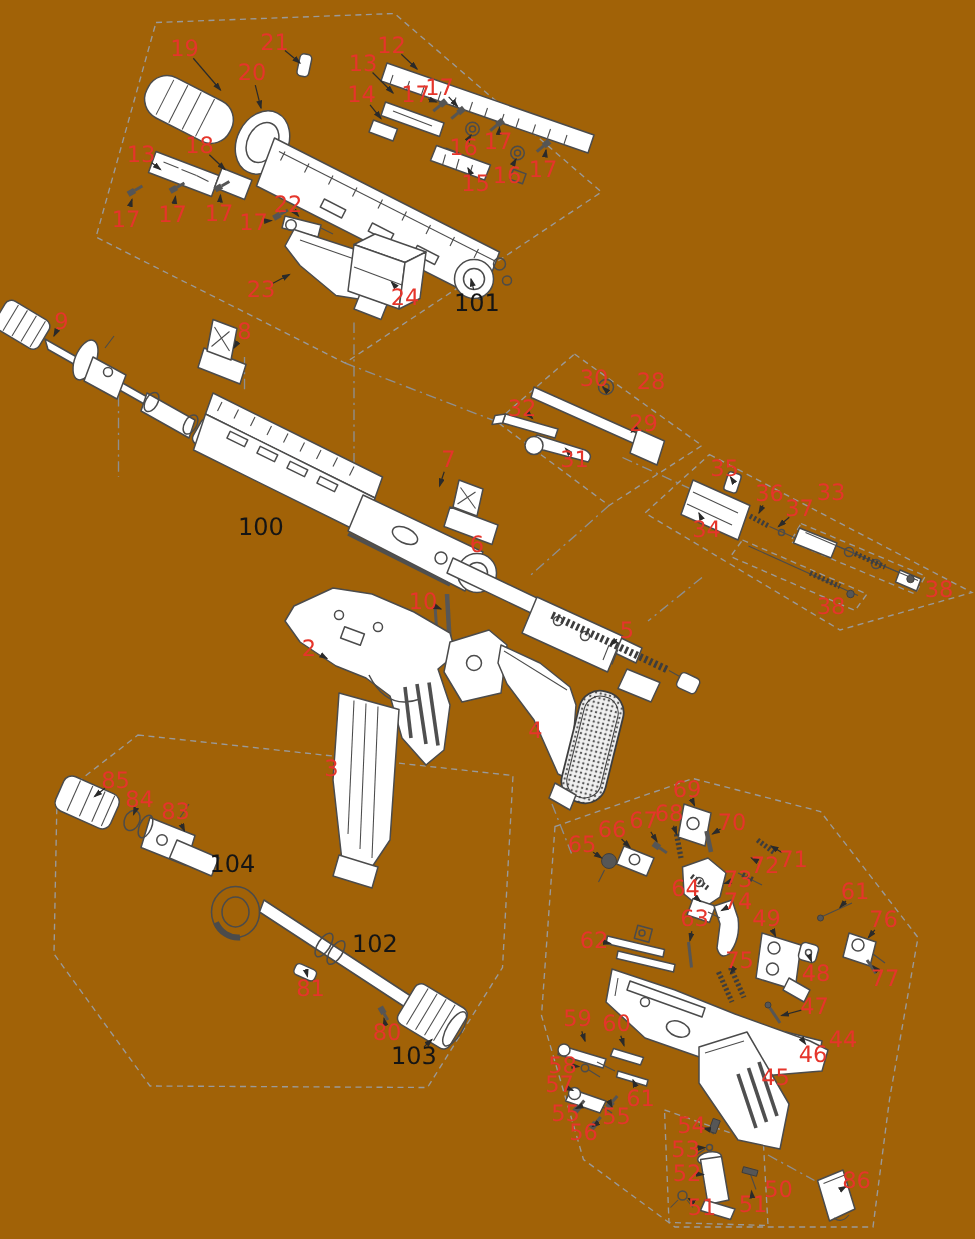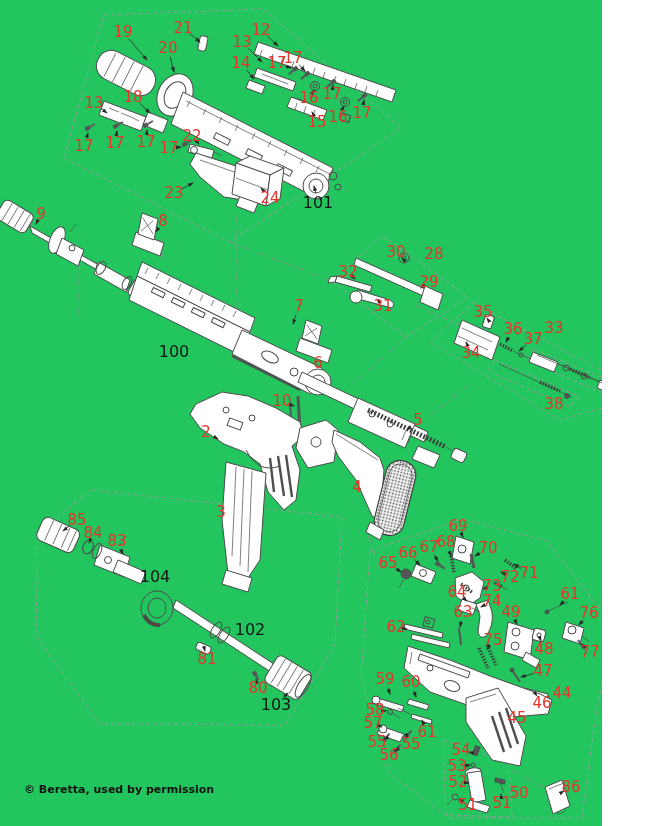--- a/index.html
+++ b/index.html
@@ -1,16 +1,16 @@
 <!DOCTYPE html>
 <html><head>
 <meta charset="utf-8">
 <style>
   html,body{margin:0;padding:0;background:#ffffff;}
-  .page{position:relative;width:602px;height:826px;background:#22c55e;overflow:hidden;
+  .page{position:relative;width:650px;height:826px;background:#a16207;overflow:hidden;
         font-family:"DejaVu Sans","Liberation Sans",sans-serif;}
   svg{position:absolute;left:0;top:0;}
   .outline{fill:none;stroke:#9a9a9a;stroke-width:0.9;stroke-dasharray:4 3;}
   .chain{fill:none;stroke:#8f8f8f;stroke-width:0.9;stroke-dasharray:7 3 1.5 3;}
   .p  {fill:#ffffff;stroke:#4b4b4b;stroke-width:1;stroke-linejoin:round;}
   .pn {fill:none;stroke:#4b4b4b;stroke-width:1;stroke-linejoin:round;}
   .pt {fill:none;stroke:#4b4b4b;stroke-width:0.7;}
   .dk {fill:#565656;stroke:#3c3c3c;stroke-width:0.6;}
   .coil{fill:none;stroke:#3d3d3d;stroke-width:5;stroke-dasharray:1.8 1.8;}
   .coil-sm{fill:none;stroke:#3d3d3d;stroke-width:3.5;stroke-dasharray:1.5 1.5;}
@@ -705,14 +705,13 @@
         <text x="519" y="793" class="lbl lbl-red" fill="#e5352b">50</text>
         <line x1="460.5115473509594" y1="800.007698233973" x2="459" y2="799" class="leader" marker-end="url(#arw)"></line>
         <text x="468" y="805" class="lbl lbl-red" fill="#e5352b">51</text>
         <line x1="501.0061162653264" y1="794.0550463879374" x2="501" y2="794" class="leader" marker-end="url(#arw)"></line>
         <text x="502" y="803" class="lbl lbl-red" fill="#e5352b">51</text>
         <line x1="563.1858117208799" y1="791.4652504452115" x2="564" y2="791" class="leader" marker-end="url(#arw)"></line>
         <text x="571" y="787" class="lbl lbl-red" fill="#e5352b">86</text>
       </g>
 </svg>
 
-<div class="caption">© Beretta, used by permission</div>
 </div>
 
 </body></html>

